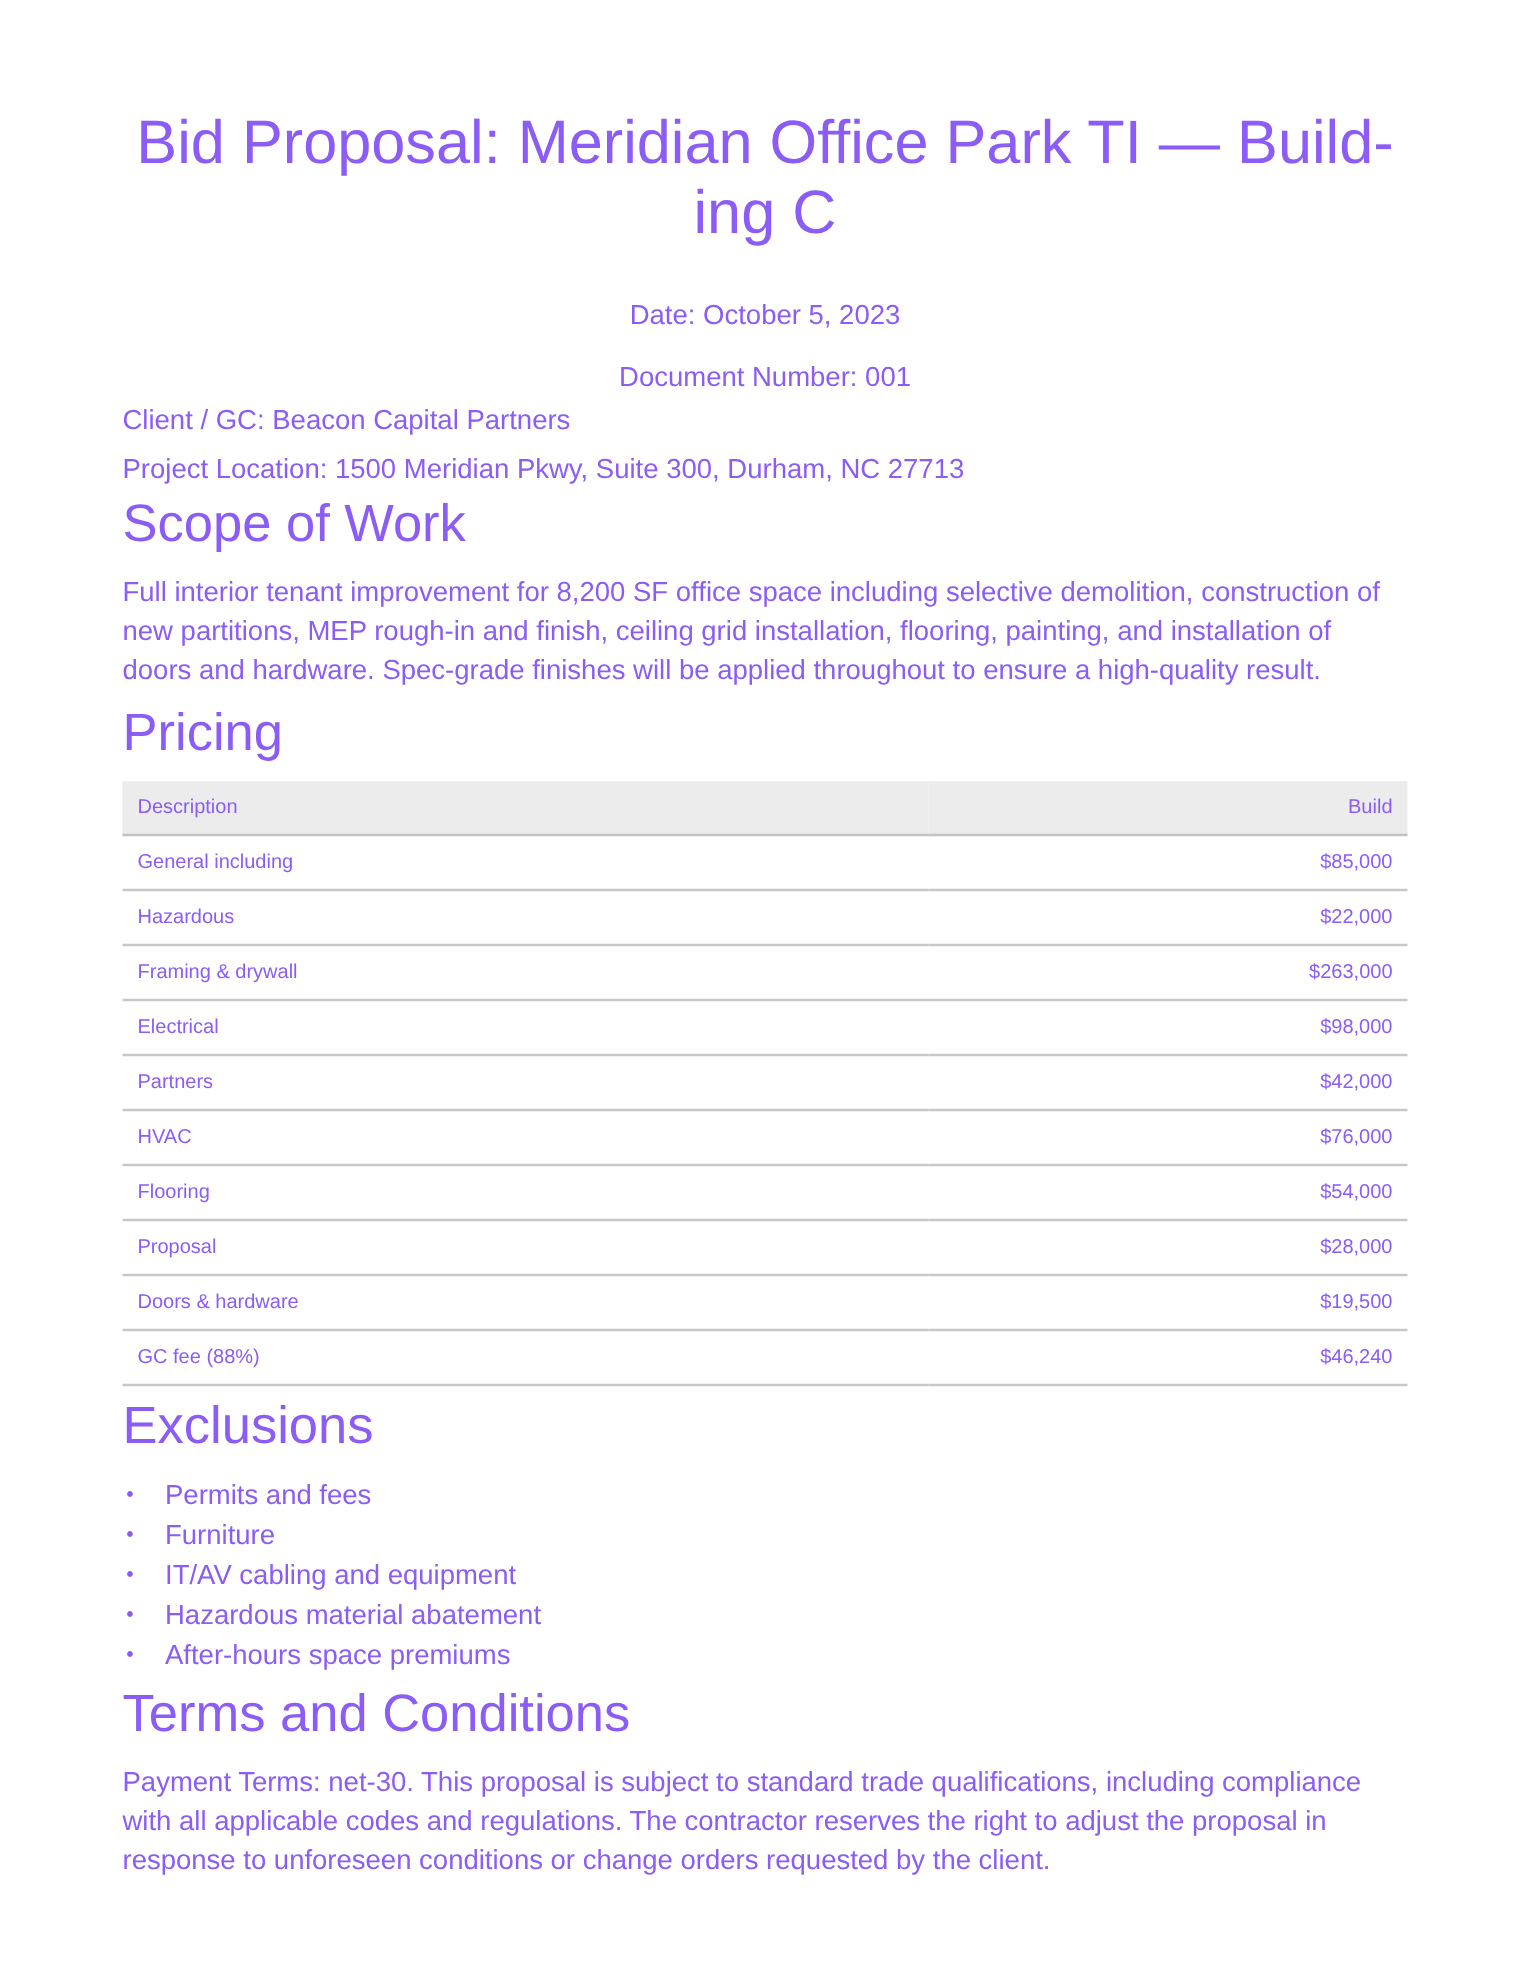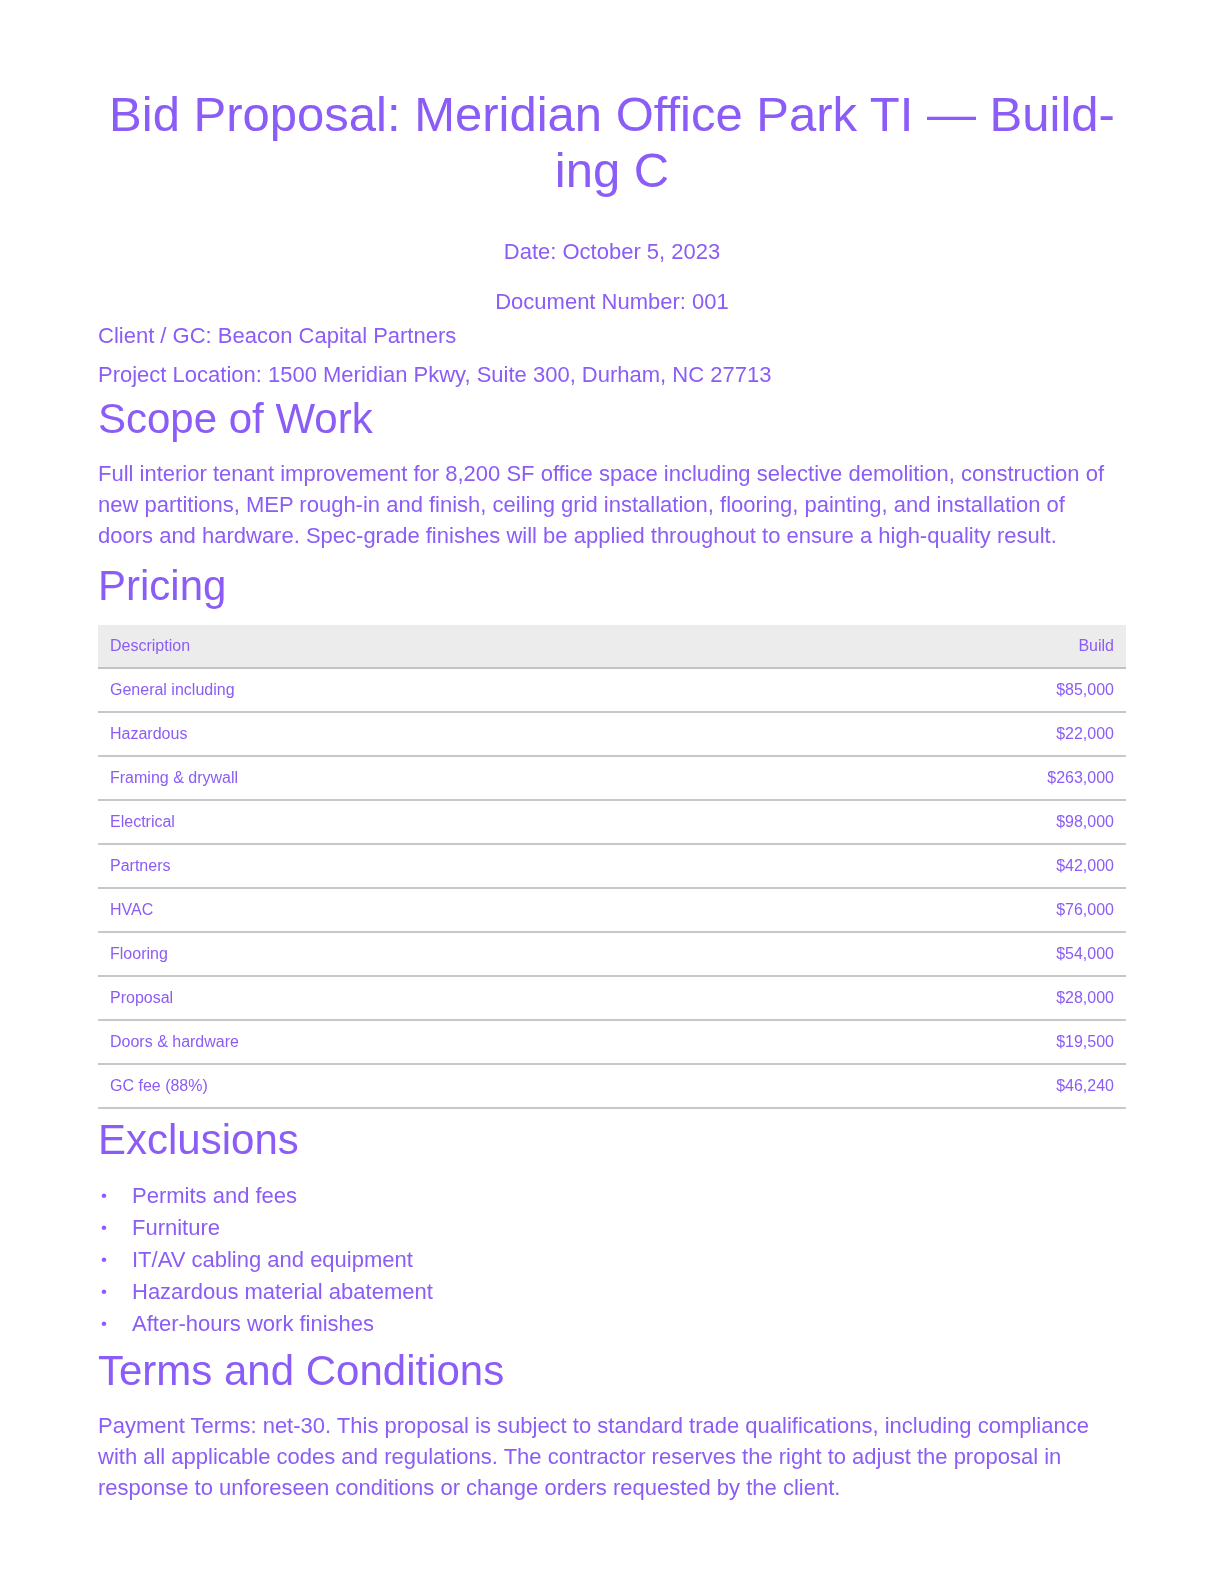--- a/index.html
+++ b/index.html
@@ -137,19 +137,19 @@
       </tr>
     </tbody>
   </table>
 
   <h2>Exclusions</h2>
   <ul class="exclusions">
     <li>Permits and fees</li>
     <li>Furniture</li>
     <li>IT/AV cabling and equipment</li>
     <li>Hazardous material abatement</li>
-    <li>After-hours work finishes</li>
+    <li>After-hours space premiums</li>
   </ul>
 
   <h2>Terms and Conditions</h2>
   <p class="body-text terms-text">Payment Terms: net-30. This proposal is subject to standard trade qualifications, including compliance with all applicable codes and regulations. The contractor reserves the right to adjust the proposal in response to unforeseen conditions or change orders requested by the client.</p>
 
 </div>
 
 </body></html>

